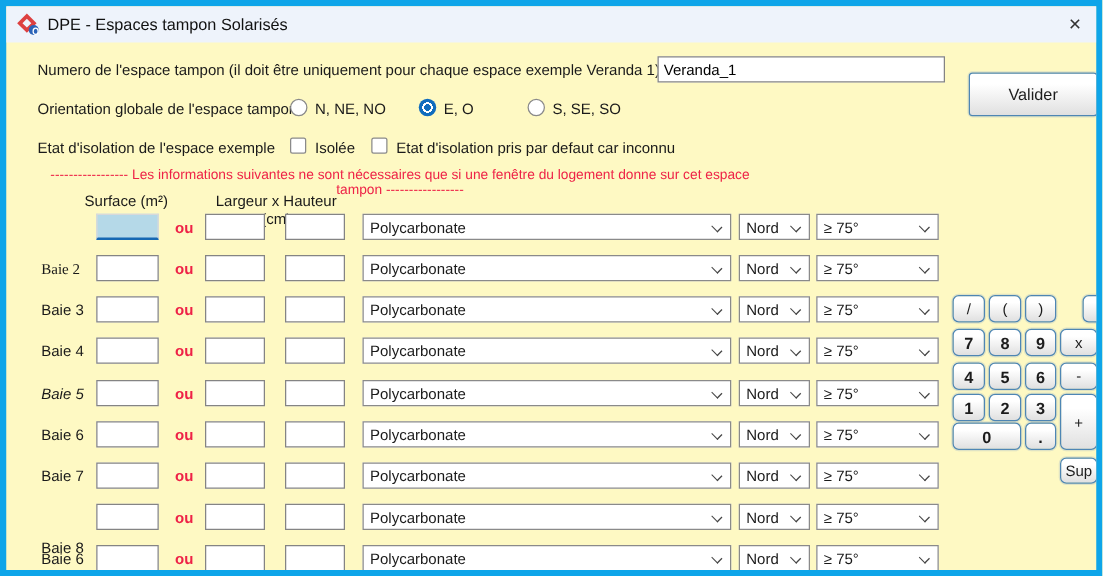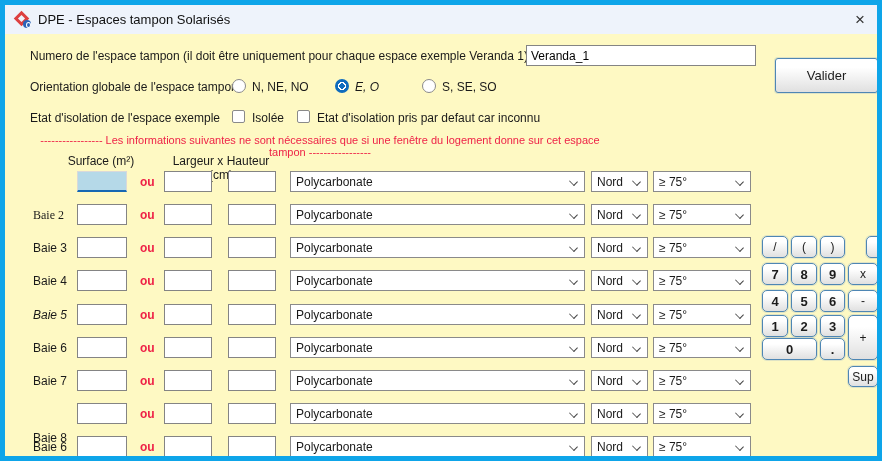--- a/index.html
+++ b/index.html
@@ -75,21 +75,21 @@
   <div class="lbl" style="left:25px; top:44px;">Numero de l'espace tampon (il doit être uniquement pour chaque espace exemple Veranda 1)</div>
   <input class="tbox" style="left: 521px; top: 40px; width: 230px;" value="Veranda_1">
   <div class="btn valider">Valider</div>
 
   <div class="lbl" style="left:25px; top:75px;">Orientation globale de l'espace tampon</div>
   <div id="radio-host">
   <div class="radio " style="left:227px; top:74px;"></div>
   <div class="lbl" style="left:247px; top:75px;">N, NE, NO</div>
 
   <div class="radio checked" style="left:330px; top:74px;"></div>
-  <div class="lbl" style="left:350px; top:75px;font-style:italic;">E, O</div>
+  <div class="lbl" style="left:350px; top:75px;">E, O</div>
 
   <div class="radio " style="left:417px; top:74px;"></div>
   <div class="lbl" style="left:437px; top:75px;">S, SE, SO</div>
 </div>
 
   <div class="lbl" style="left:25px; top:106px;">Etat d'isolation de l'espace exemple</div>
   <div id="checkbox-host">
   <div class="checkbox" style="left:227px; top:105px;"></div>
   <div class="lbl" style="left:247px; top:106px;">Isolée</div>
 

